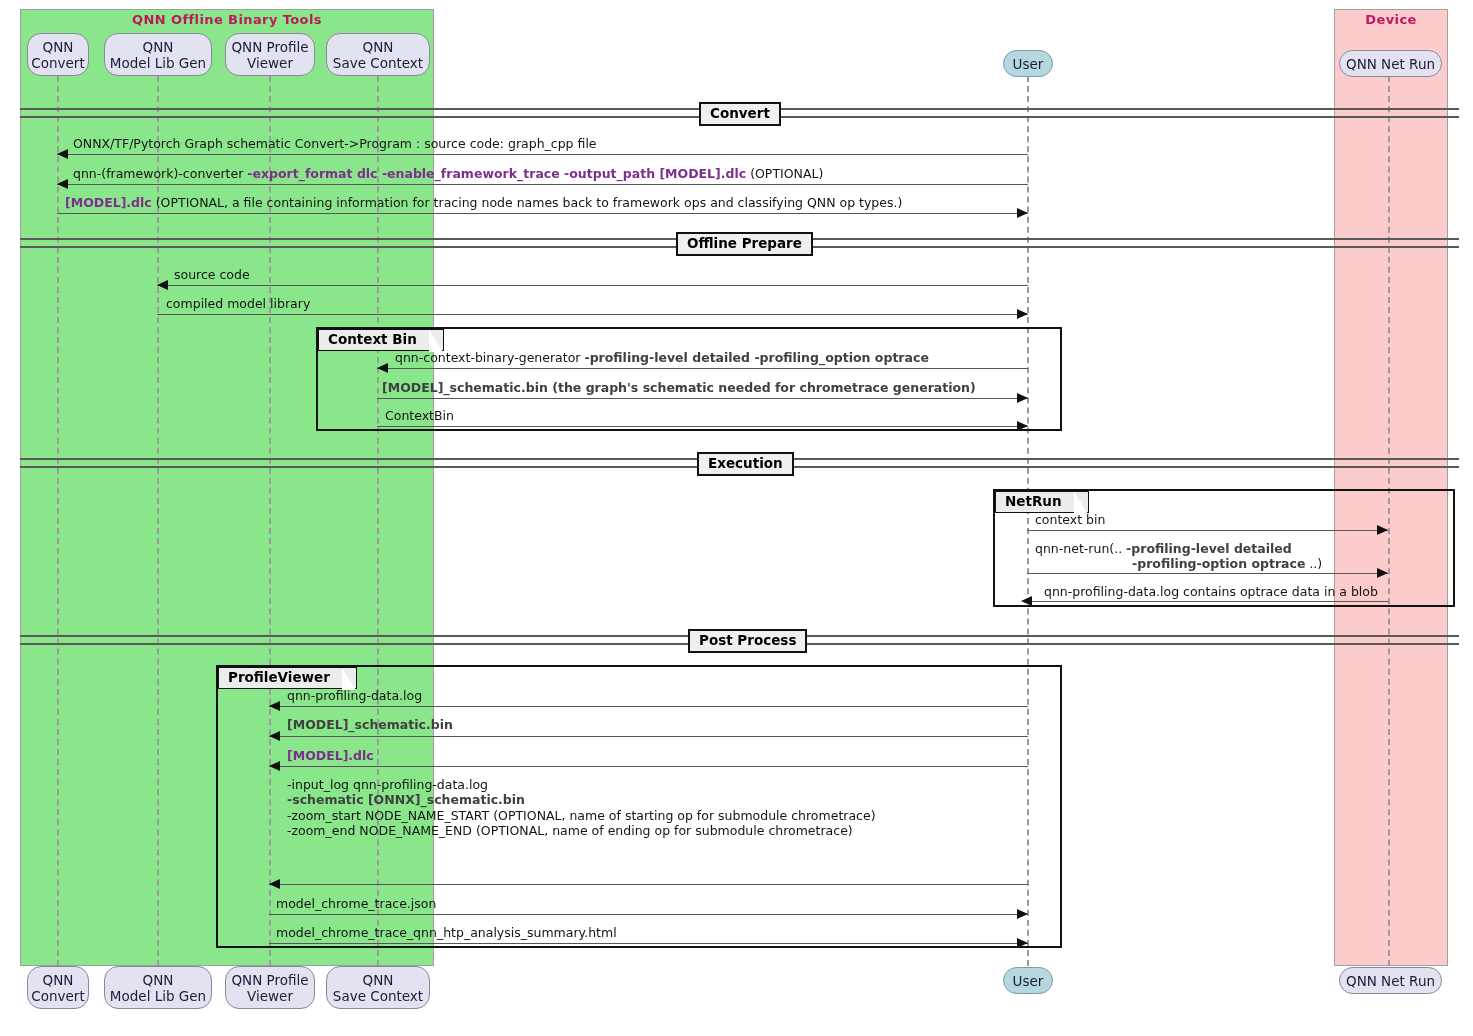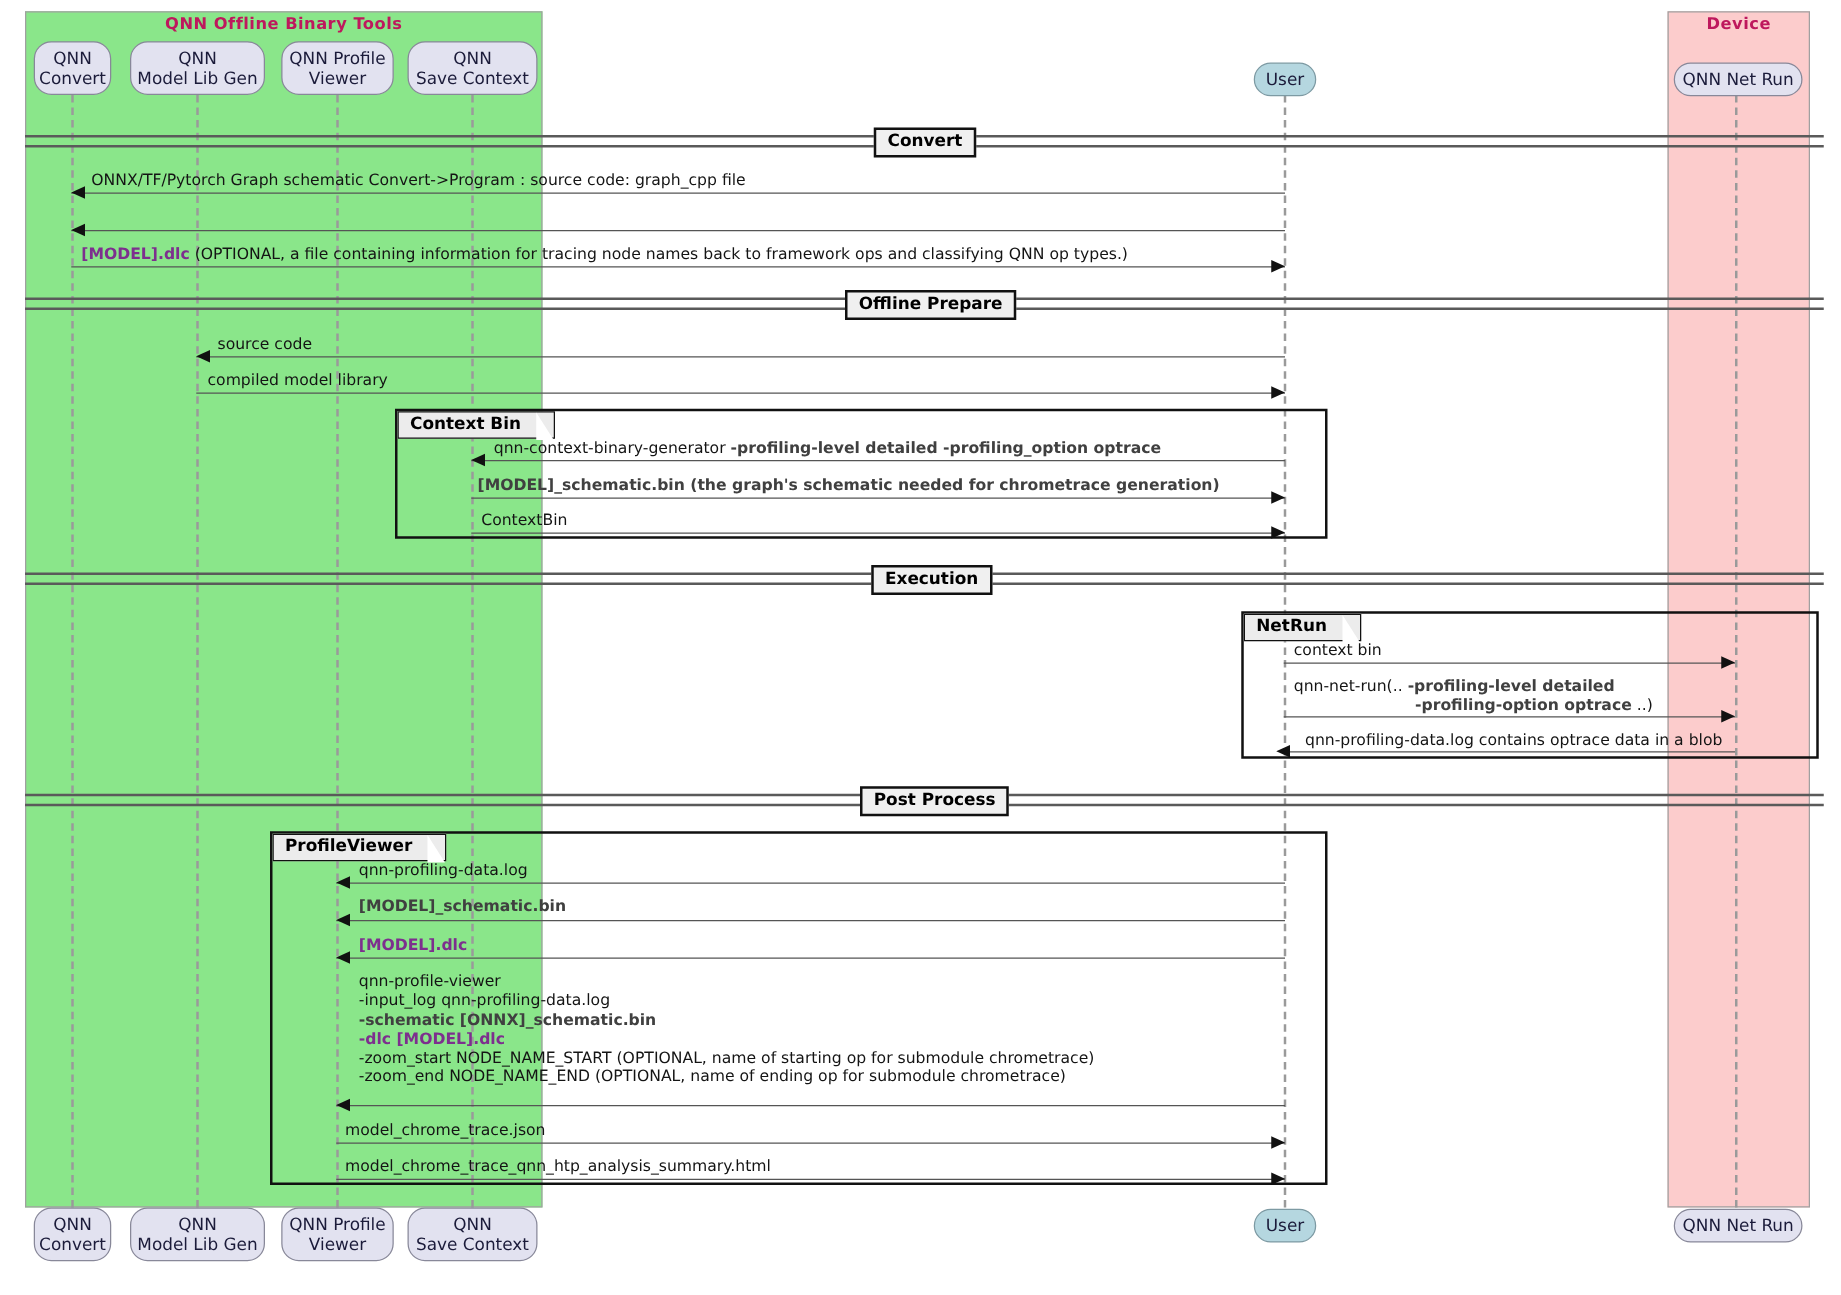--- a/index.html
+++ b/index.html
@@ -104,20 +104,23 @@
 
   <div class="sep" style="top:108px;"></div>
   <div class="sep-label" style="left:699px;top:102px;">Convert</div>
 
   <div class="msgtext" style="left:73px;top:136px;">
     <span class="blk">ONNX/TF/Pytorch Graph schematic Convert-&gt;Program : source code: graph_cpp file</span>
   </div>
   <div class="msgline" style="left:57px;top:154px;width:971px;"></div>
   <div class="arrow-l" style="left:57px;top:149px;"></div>
 
+  <div class="msgtext" style="left:73px;top:166px;">
+    <span class="blk">qnn-(framework)-converter </span><span class="purple">-export_format dlc -enable_framework_trace -output_path [MODEL].dlc</span><span class="blk"> (OPTIONAL)</span>
+  </div>
   <div class="msgline" style="left:57px;top:184px;width:971px;"></div>
   <div class="arrow-l" style="left:57px;top:179px;"></div>
 
   <div class="msgtext" style="left:65px;top:195px;">
     <span class="purple">[MODEL].dlc</span><span class="blk"> (OPTIONAL, a file containing information for tracing node names back to framework ops and classifying QNN op types.)</span>
   </div>
   <div class="msgline" style="left:57px;top:213px;width:971px;"></div>
   <div class="arrow-r" style="left:1017px;top:208px;"></div>
 
   <div class="sep" style="top:238px;"></div>
@@ -201,24 +204,22 @@
   <div class="msgline" style="left:269px;top:736px;width:759px;"></div>
   <div class="arrow-l" style="left:269px;top:731px;"></div>
 
   <div class="msgtext" style="left:287px;top:748px;">
     <span class="purple">[MODEL].dlc</span>
   </div>
   <div class="msgline" style="left:269px;top:766px;width:759px;"></div>
   <div class="arrow-l" style="left:269px;top:761px;"></div>
 
   <div class="block" style="left:287px;top:777px;">
-    <div><span class="blk">qnn-profile-viewer</span></div>
     <div><span class="blk">-input_log qnn-profiling-data.log</span></div>
     <div><span class="green">-schematic [ONNX]_schematic.bin</span></div>
-    <div><span class="purple">-dlc [MODEL].dlc</span></div>
     <div><span class="blk">-zoom_start NODE_NAME_START (OPTIONAL, name of starting op for submodule chrometrace)</span></div>
     <div><span class="blk">-zoom_end NODE_NAME_END (OPTIONAL, name of ending op for submodule chrometrace)</span></div>
   </div>
   <div class="msgline" style="left:269px;top:884px;width:759px;"></div>
   <div class="arrow-l" style="left:269px;top:879px;"></div>
 
   <div class="msgtext" style="left:276px;top:896px;">
     <span class="blk">model_chrome_trace.json</span>
   </div>
   <div class="msgline" style="left:269px;top:914px;width:759px;"></div>

